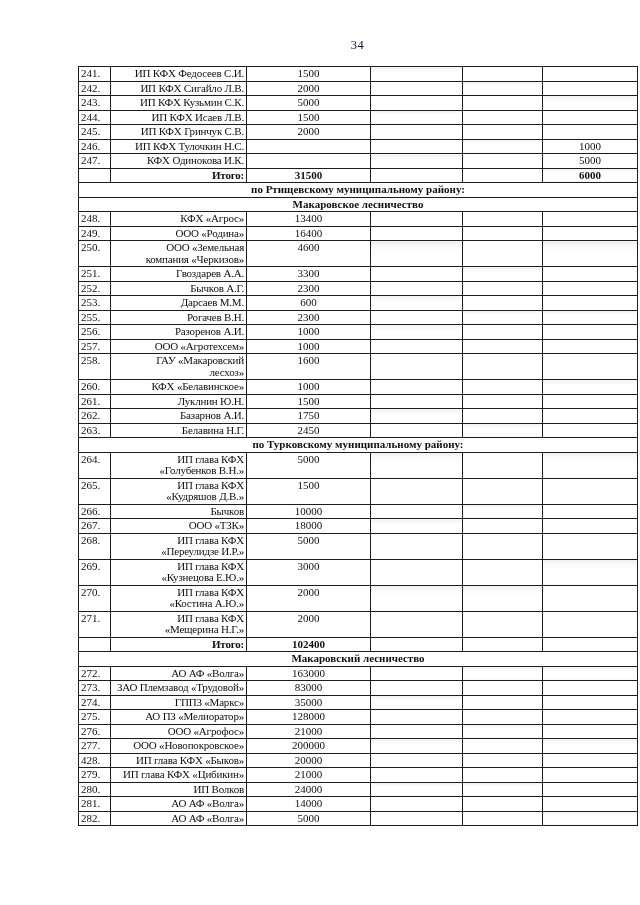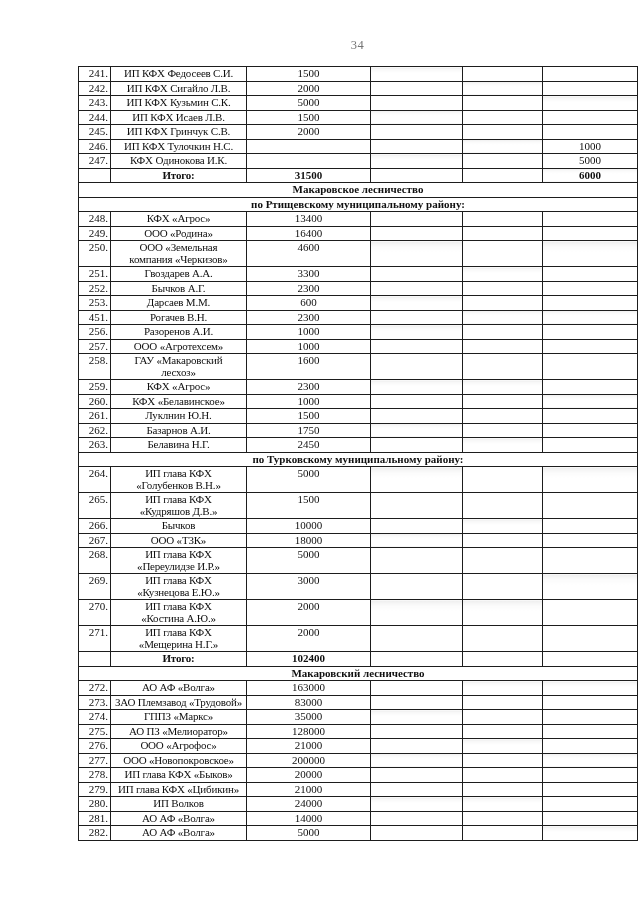--- a/index.html
+++ b/index.html
@@ -15,47 +15,47 @@
     color: #111;
     overflow: hidden;
   }
   .page-number {
     position: absolute;
     top: 38px;
     left: 78px;
     width: 559px;
     text-align: center;
     font-size: 12.5px;
-    color: #737373;
+    color: #0f172a;
     letter-spacing: 0.5px;
   }
   table.alloc {
     position: absolute;
     top: 66px;
     left: 78px;
     width: 559px;
     border-collapse: collapse;
     table-layout: fixed;
     font-size: 11px;
     line-height: 11.5px;
     color: #101010;
   }
   table.alloc td {
     border: 1px solid #1d1d1d;
     padding: 1px 2px;
     vertical-align: top;
     overflow: hidden;
   }
   td.num {
-    text-align: right;
+    text-align: left;
     padding-left: 1px;
     padding-right: 3px;
   }
   td.name {
-    text-align: center;
+    text-align: right;
     padding-left: 4px;
     white-space: pre-line;
     letter-spacing: -0.2px;
     margin-left: 26px;
   }
   td.val {
     text-align: center;
   }
   td.section {
     text-align: center;
@@ -143,24 +143,24 @@
       </tr>
       <tr>
         <td class="num"></td>
         <td class="name bold">Итого:</td>
         <td class="val bold">31500</td>
         <td class="val"></td>
         <td class="val"></td>
         <td class="val bold smudge">6000</td>
       </tr>
       <tr>
+        <td colspan="6" class="section">по Ртищевскому муниципальному району:</td>
+      </tr>
+      <tr>
         <td colspan="6" class="section">Макаровское лесничество</td>
-      </tr>
-      <tr>
-        <td colspan="6" class="section">по Ртищевскому муниципальному району:</td>
       </tr>
       <tr>
         <td class="num">248.</td>
         <td class="name">КФХ «Агрос»</td>
         <td class="val">13400</td>
         <td class="val"></td>
         <td class="val"></td>
         <td class="val"></td>
       </tr>
       <tr>
@@ -198,21 +198,21 @@
       </tr>
       <tr>
         <td class="num">253.</td>
         <td class="name">Дарсаев М.М.</td>
         <td class="val">600</td>
         <td class="val smudge"></td>
         <td class="val"></td>
         <td class="val"></td>
       </tr>
       <tr>
-        <td class="num">451.</td>
+        <td class="num">255.</td>
         <td class="name">Рогачев В.Н.</td>
         <td class="val">2300</td>
         <td class="val"></td>
         <td class="val smudge"></td>
         <td class="val smudge"></td>
       </tr>
       <tr>
         <td class="num">256.</td>
         <td class="name">Разоренов А.И.</td>
         <td class="val">1000</td>
@@ -231,28 +231,20 @@
       <tr>
         <td class="num">258.</td>
         <td class="name">ГАУ «Макаровский
 лесхоз»</td>
         <td class="val">1600</td>
         <td class="val"></td>
         <td class="val"></td>
         <td class="val"></td>
       </tr>
       <tr>
-        <td class="num">259.</td>
-        <td class="name">КФХ «Агрос»</td>
-        <td class="val">2300</td>
-        <td class="val smudge"></td>
-        <td class="val smudge"></td>
-        <td class="val"></td>
-      </tr>
-      <tr>
         <td class="num">260.</td>
         <td class="name">КФХ «Белавинское»</td>
         <td class="val">1000</td>
         <td class="val"></td>
         <td class="val"></td>
         <td class="val smudge"></td>
       </tr>
       <tr>
         <td class="num">261.</td>
         <td class="name">Луклнин Ю.Н.</td>
@@ -403,21 +395,21 @@
       </tr>
       <tr>
         <td class="num">277.</td>
         <td class="name">ООО «Новопокровское»</td>
         <td class="val">200000</td>
         <td class="val smudge"></td>
         <td class="val"></td>
         <td class="val smudge"></td>
       </tr>
       <tr>
-        <td class="num">278.</td>
+        <td class="num">428.</td>
         <td class="name">ИП глава КФХ «Быков»</td>
         <td class="val">20000</td>
         <td class="val"></td>
         <td class="val"></td>
         <td class="val"></td>
       </tr>
       <tr>
         <td class="num">279.</td>
         <td class="name">ИП глава КФХ «Цибикин»</td>
         <td class="val">21000</td>

